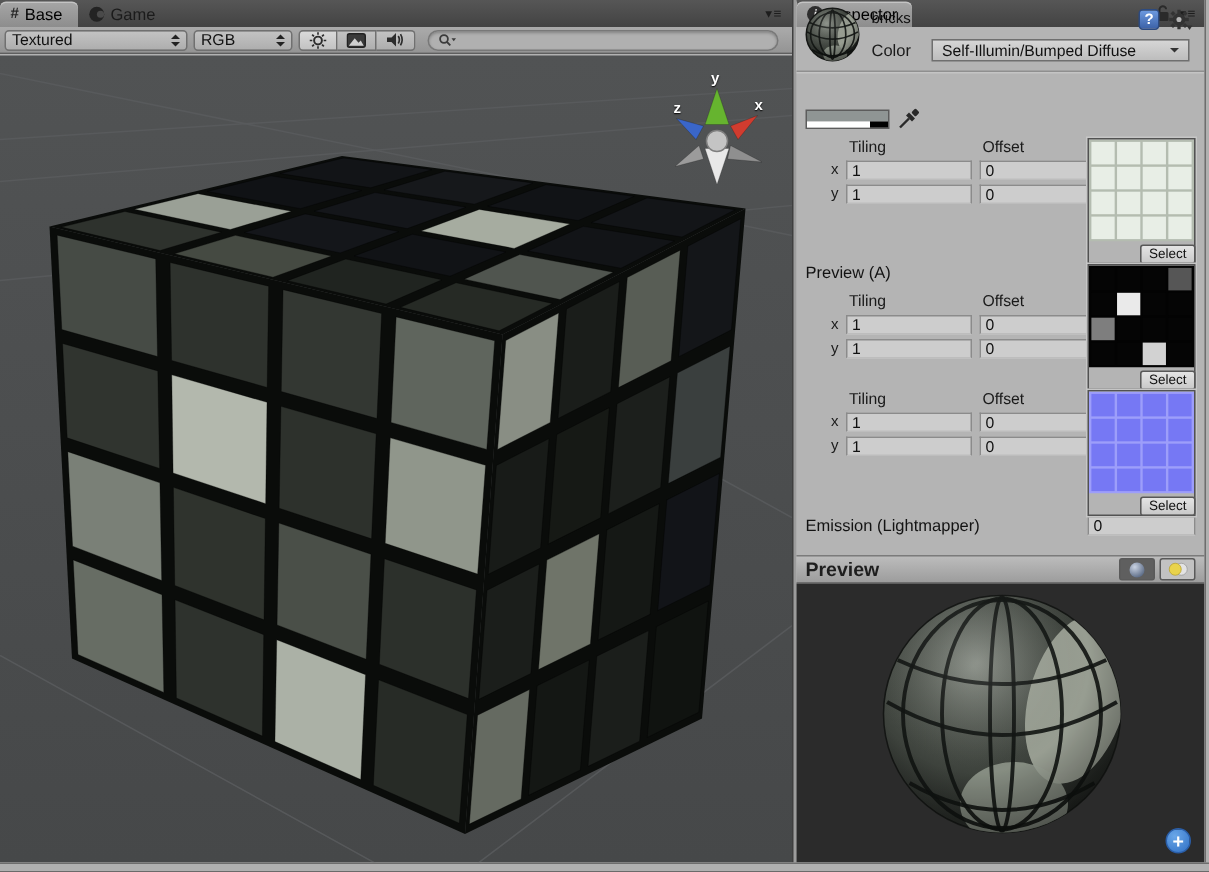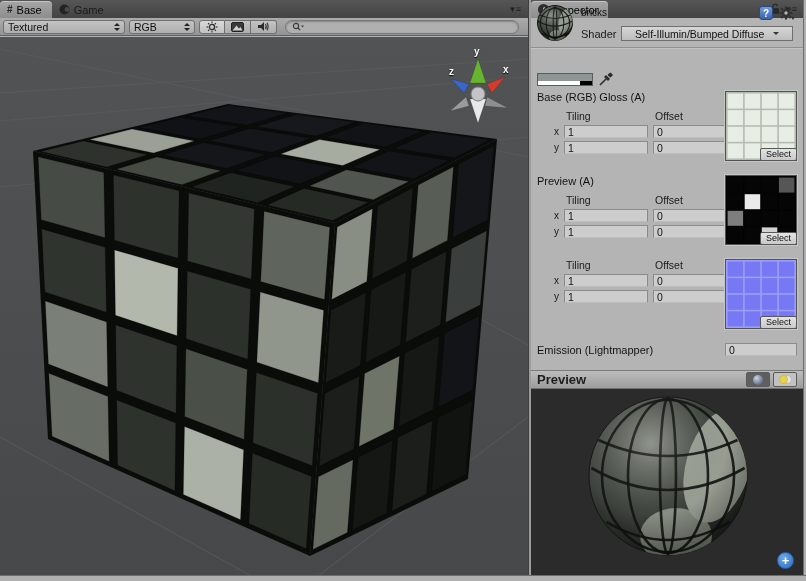--- a/index.html
+++ b/index.html
@@ -44,42 +44,42 @@
   .inspector-pane{position:absolute;left:531px;top:0;width:272px;height:575px;background:#b4b4b4;}
   .inspector-pane .tabbar{left:0;width:272px;}
   .info-badge{width:11px;height:11px;border-radius:50%;background:#2d2d2d;color:#eee;font-size:8px;font-style:italic;font-weight:bold;display:flex;align-items:center;justify-content:center;}
   .tab-tools{margin-left:auto;align-self:center;display:flex;align-items:center;gap:5px;padding-right:5px;}
 
   .insp-header{position:relative;height:48px;border-bottom:1px solid #8f8f8f;box-shadow:0 1px 0 #c4c4c4;}
   .mat-thumb{position:absolute;left:5px;top:4px;width:38px;height:38px;}
   .mat-name{position:absolute;left:50px;top:7px;font-size:10px;color:#101010;}
   .shader-row{position:absolute;left:50px;top:26px;right:10px;display:flex;align-items:center;}
   .shader-label{font-size:11px;color:#1a1a1a;width:40px;}
-  .shader-dd{flex:1;height:15px;background:linear-gradient(#d6d6d6,#bdbdbd);border:1px solid #6f6f6f;border-radius:0;display:flex;align-items:center;font-size:10.5px;color:#111;padding:0 13px;}
+  .shader-dd{flex:1;height:15px;background:linear-gradient(#d6d6d6,#bdbdbd);border:1px solid #6f6f6f;border-radius:0;display:flex;align-items:center;font-size:10.5px;color:#111;padding:0 6px;}
   .shader-dd .dd-label{flex:1;white-space:nowrap;overflow:hidden;}
   .caret{border:3.5px solid transparent;border-top-color:#333;margin-top:3px;}
   .hdr-icons{position:absolute;right:8px;top:6px;display:flex;gap:6px;align-items:center;}
   .help-icon{width:14px;height:14px;border-radius:3px;background:linear-gradient(#6d9ae0,#3c62a8);color:#fff;font-size:10px;font-weight:bold;display:flex;align-items:center;justify-content:center;border:1px solid #2c4a80;}
 
   .insp-body{position:absolute;left:0;right:0;top:67px;padding:4px 6px 0 6px;font-size:11px;color:#131313;}
   .mc-row{display:flex;align-items:center;height:16px;margin-bottom:4px;}
   .mc-label{flex:1;}
   .color-swatch{width:56px;height:13px;border:1px solid #5c5c5c;display:flex;flex-direction:column;margin-right:5px;}
   .color-main{flex:1;}
   .alpha-bar{height:4px;display:flex;}
   .alpha-fill{flex:1;}
   .alpha-empty{width:22%;}
 
   .tex-section{position:relative;margin-bottom:14px;min-height:70px;}
   .sec-label{height:14px;}
   .to-grid{display:grid;grid-template-columns:10px 84px 78px;column-gap:5px;row-gap:3px;margin:5px 0 0 12px;align-items:center;}
   .col-h{font-size:10.5px;color:#1a1a1a;padding-left:2px;}
   .axis{font-size:10px;text-align:right;color:#1a1a1a;}
   .field{height:13px;border:1px solid #8b8b8b;border-bottom-color:#bdbdbd;background:#cdcdcd;font-size:10.5px;color:#111;padding:0 3px;width:100%;outline:none;}
-  .thumb-wrap{position:absolute;right:0;top:0;width:72px;height:70px;border:1px solid #525252;box-shadow:0 0 0 1px #c6c6c6;}
+  .thumb-wrap{position:absolute;right:0;top:0;width:72px;height:84px;border:1px solid #525252;box-shadow:0 0 0 1px #c6c6c6;}
   .thumb-wrap svg{display:block;}
   .select-btn{position:absolute;right:-1px;bottom:-1px;height:13px;font-size:9px;line-height:11px;padding:0 5px;background:linear-gradient(#e4e4e4,#c9c9c9);border:1px solid #585858;border-radius:2px;color:#111;}
   .emission-row{display:flex;align-items:center;margin-top:6px;}
   .emission-row .mc-label{flex:1;}
   .emission-field{width:72px;}
 
   .preview{position:absolute;left:0;right:0;top:370px;bottom:0;}
   .preview-header{height:19px;background:linear-gradient(#bcbcbc,#9d9d9d);border-top:1px solid #7b7b7b;border-bottom:1px solid #6e6e6e;display:flex;align-items:center;padding:0 6px;}
   .preview-title{font-size:13px;font-weight:bold;color:#1e1e1e;flex:1;}
   .ph-btn{width:24px;height:15px;border:1px solid #5a5a5a;border-radius:2px;display:flex;align-items:center;justify-content:center;margin-left:3px;}
@@ -296,21 +296,21 @@
             <rect x="1.8" y="1.8" width="2.4" height="2.4" transform="rotate(45 3 3)"></rect>
             <rect x="9.8" y="1.8" width="2.4" height="2.4" transform="rotate(45 11 3)"></rect>
             <rect x="1.8" y="9.8" width="2.4" height="2.4" transform="rotate(45 3 11)"></rect>
             <rect x="9.8" y="9.8" width="2.4" height="2.4" transform="rotate(45 11 11)"></rect>
           </g>
           <circle cx="7" cy="7" r="1.7" fill="#b4b4b4"></circle>
           <polygon points="12,11 16,11 14,14" fill="#333"></polygon>
         </svg>
       </div>
       <div class="shader-row">
-        <span class="shader-label">Shader</span>
+        <span class="shader-label">Color</span>
         <div class="shader-dd">
           <span class="dd-label">Self-Illumin/Bumped Diffuse</span>
           <span class="caret"></span>
         </div>
       </div>
     </div>
 
     <div class="insp-body">
       <div class="mc-row">
         <div class="color-swatch">
@@ -321,21 +321,20 @@
           </div>
         </div>
         <svg width="15" height="15">
           <line x1="2" y1="13" x2="8" y2="7" stroke="#2a2a2a" stroke-width="1.6"></line>
           <path d="M8,3 L12,7 L10,9 L6,5 Z" fill="#2a2a2a"></path>
           <rect x="10.2" y="0.8" width="4" height="4" rx="1" transform="rotate(45 12 3)" fill="#2a2a2a"></rect>
         </svg>
       </div>
 
       <div class="tex-section">
-        <div class="sec-label">Base (RGB) Gloss (A)</div>
         <div class="to-grid">
           <span></span>
           <span class="col-h">Tiling</span>
           <span class="col-h">Offset</span>
           <span class="axis">x</span>
           <input class="field" readonly="" value="1" style="">
           <input class="field" readonly="" value="0" style="">
           <span class="axis">y</span>
           <input class="field" readonly="" value="1" style="">
           <input class="field" readonly="" value="0" style="">

